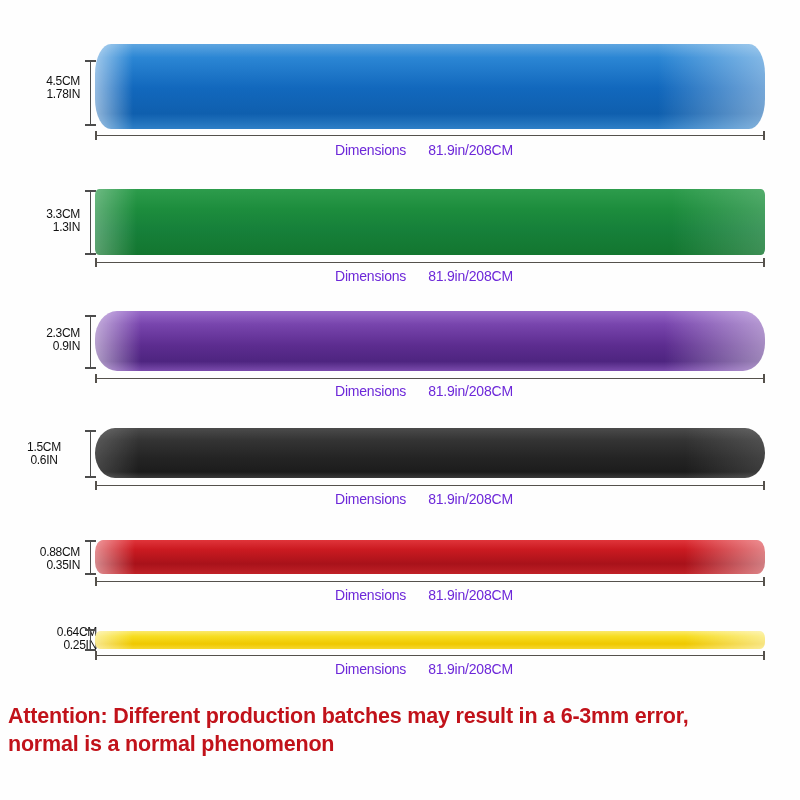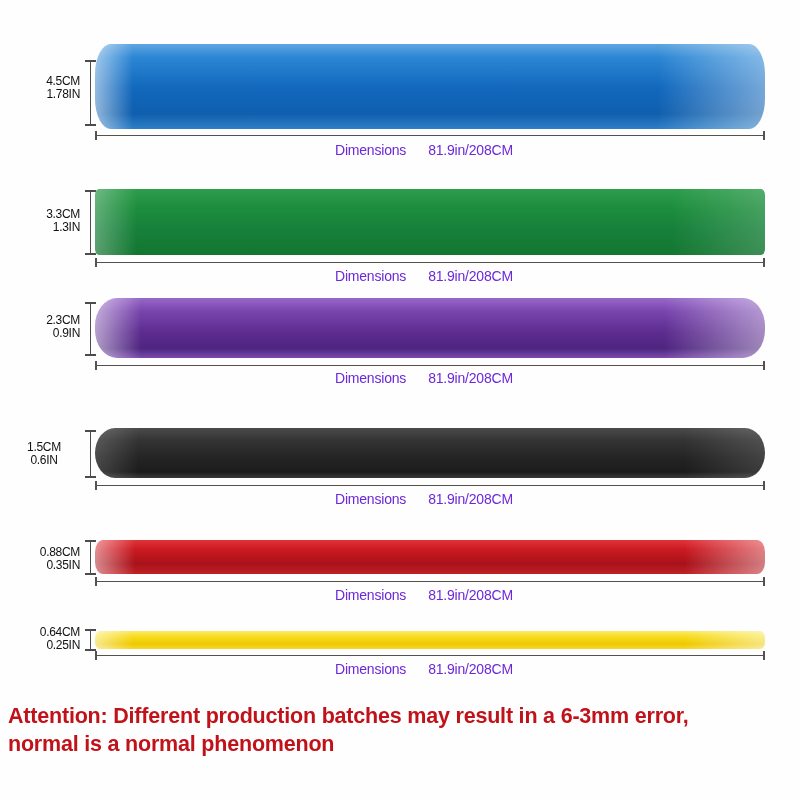--- a/index.html
+++ b/index.html
@@ -166,21 +166,21 @@
     <div class="caliper-h" style="left:95px;top:83px;width:670px;">
       <div class="tick l"></div>
         <div class="rail"></div>
         <div class="tick r"></div>
     </div>
     <div class="dim-caption" style="left:335px;top:93px;">
       <span>Dimensions</span><span class="gap"></span><span>81.9in/208CM</span>
     </div>
   </div>
 
-  <div class="band-row" style="top:282px;height:115px;">
+  <div class="band-row" style="top:295px;height:115px;">
     <div class="thick-label" style="left:8px;top:32px;width:72px;">
       <span class="cm">2.3CM</span>
       <span class="inch">0.9IN</span>
     </div>
     <div class="caliper-v" style="left:85px;top:20px;height:54px;">
       <div class="cap top"></div>
         <div class="stem"></div>
         <div class="cap bot"></div>
     </div>
     <div class="band" style="left:95px;top:16px;width:670px;height:60px;border-radius:22px/28px;
@@ -239,21 +239,21 @@
       <div class="tick l"></div>
         <div class="rail"></div>
         <div class="tick r"></div>
     </div>
     <div class="dim-caption" style="left:335px;top:67px;">
       <span>Dimensions</span><span class="gap"></span><span>81.9in/208CM</span>
     </div>
   </div>
 
   <div class="band-row" style="top:618px;height:84px;">
-    <div class="thick-label" style="left:0px;top:8px;width:80px;">
+    <div class="thick-label" style="left:0px;top:8px;width:80px;padding-left:17px;">
       <span class="cm">0.64CM</span>
       <span class="inch">0.25IN</span>
     </div>
     <div class="caliper-v" style="left:85px;top:11px;height:22px;">
       <div class="cap top"></div>
         <div class="stem"></div>
         <div class="cap bot"></div>
     </div>
     <div class="band" style="left:95px;top:13px;width:670px;height:18px;border-radius:5px/7px;
          background:

